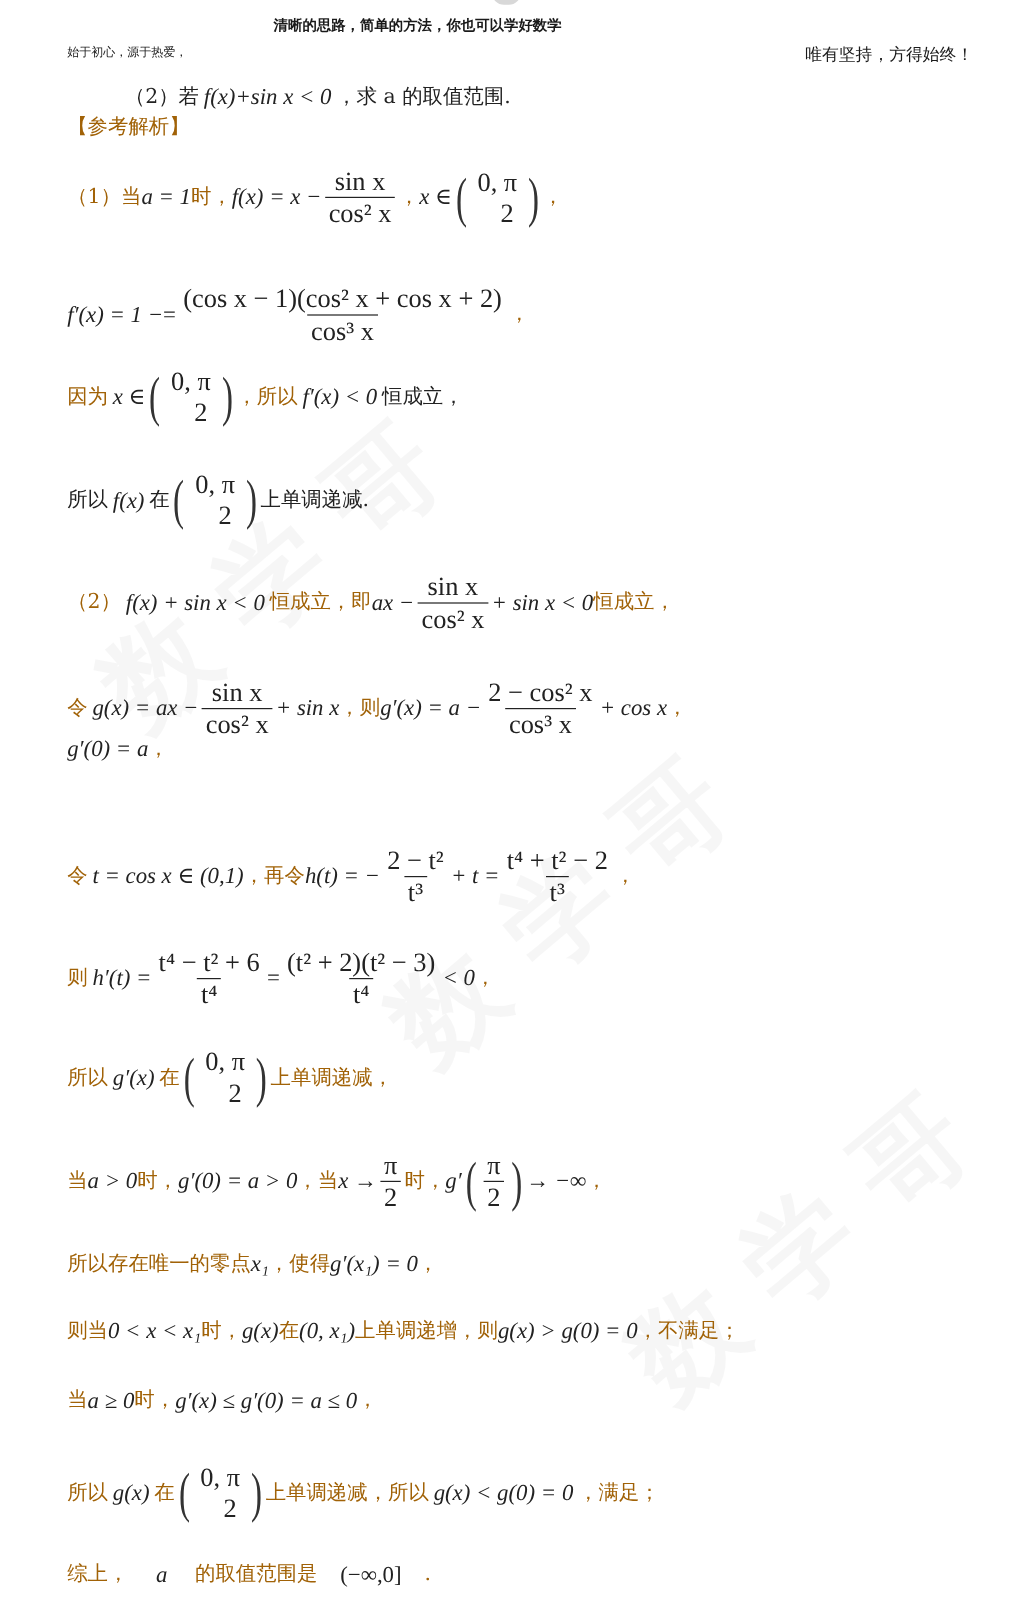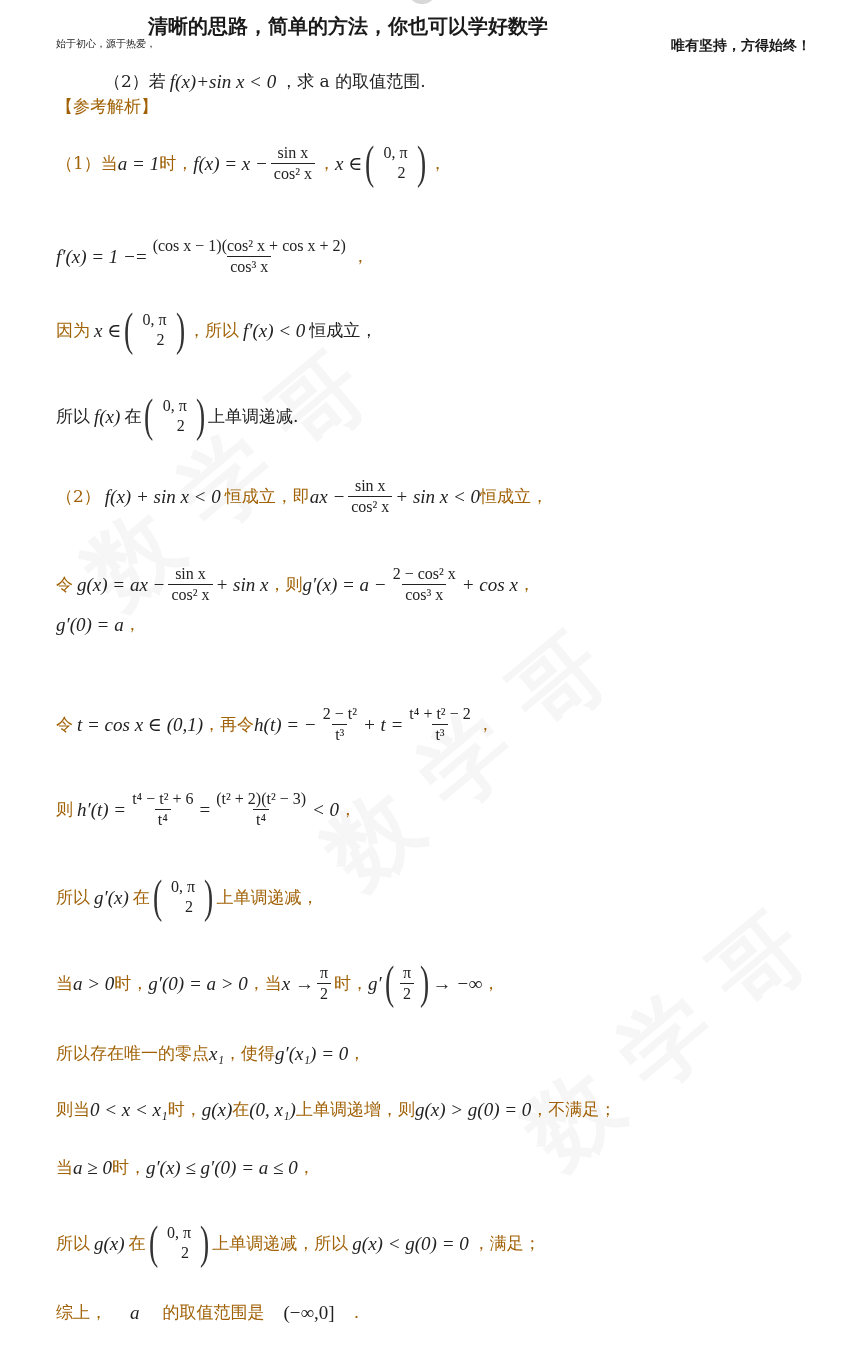--- a/index.html
+++ b/index.html
@@ -3,41 +3,41 @@
 <meta charset="utf-8">
 <style>
   html, body { margin: 0; padding: 0; background: #ffffff; }
   body {
     width: 843px; height: 1345px; position: relative; overflow: hidden;
     font-family: "DejaVu Serif", "Liberation Serif", serif;
     color: #222222;
   }
   .hdr-center {
     position: absolute; top: 13px; left: 0; width: 696px; text-align: center;
-    font-family: Liberation Serif, serif; font-weight: bold; font-size: 20px; color: #1a1a1a;
+    font-family: Liberation Serif, serif; font-weight: bold; font-size: 12px; color: #1a1a1a;
   }
   .hdr-left {
     position: absolute; top: 37px; left: 56px;
     font-weight: normal; font-size: 10px; color: #1a1a1a;
   }
   .hdr-right {
     position: absolute; top: 37px; right: 32px;
-    font-weight: bold; font-size: 14px; color: #1a1a1a;
+    font-weight: normal; font-size: 14px; color: #1a1a1a;
   }
   .line {
     position: absolute; left: 56px; display: flex; align-items: center;
     font-size: 17px; white-space: nowrap; line-height: 1;
   }
   .red { color: #a16207; }
   .blk { color: #222222; }
   .m { font-family: "Liberation Serif", "DejaVu Serif", serif; font-size: 19px; color: #222; text-align: right; }
   .mi { font-style: italic; }
   .frac {
     display: inline-flex; flex-direction: column; align-items: center;
-    vertical-align: middle; margin: 0 3px; font-family: "Liberation Serif", serif; font-size: 16px; color:#222;
+    vertical-align: middle; margin: 0 3px; font-family: "Liberation Serif", serif; font-size: 22px; color:#222;
   }
   .frac .num { padding: 0 3px 2px; }
   .frac .den { border-top: 1.3px solid #222; padding: 2px 3px 0; }
   .bigp { font-family: "Liberation Serif", serif; font-size: 46px; font-weight: 200; color:#333; line-height: 1; transform: scaleX(0.6); display:inline-block; }
   .watermark {
     position: absolute; font-size: 90px; color: rgba(0,0,0,0.035); font-weight: bold;
     transform: rotate(-40deg); white-space: nowrap; pointer-events: none;
     font-family: "DejaVu Sans", sans-serif;
   }
   .topmark {

